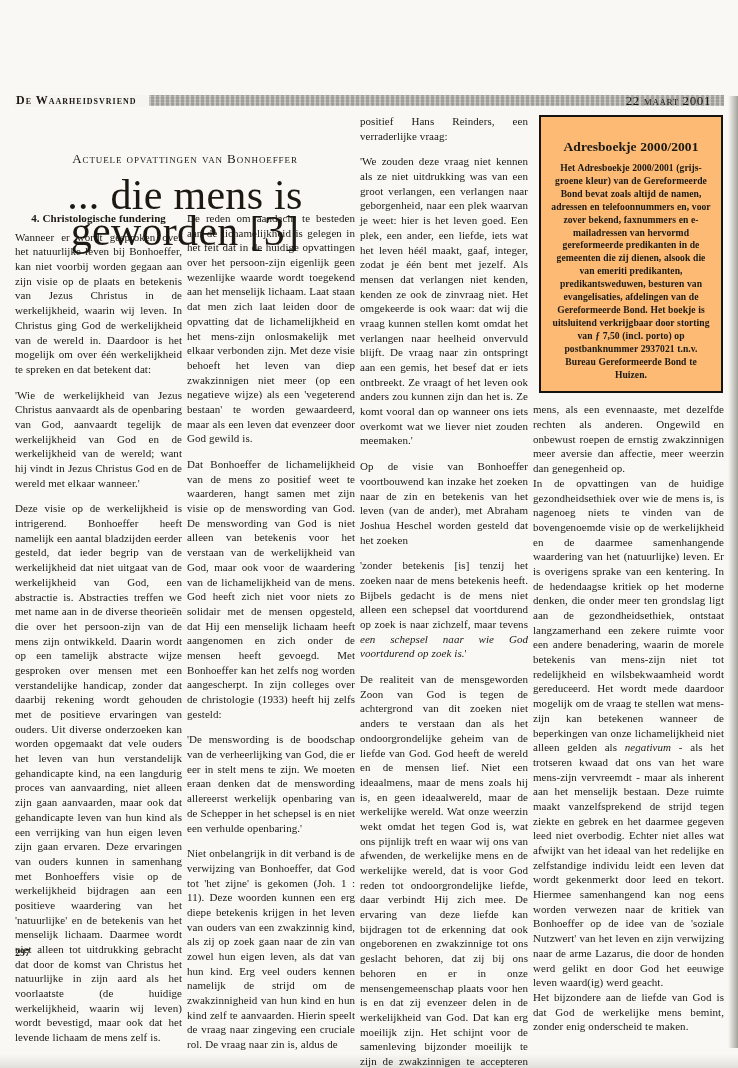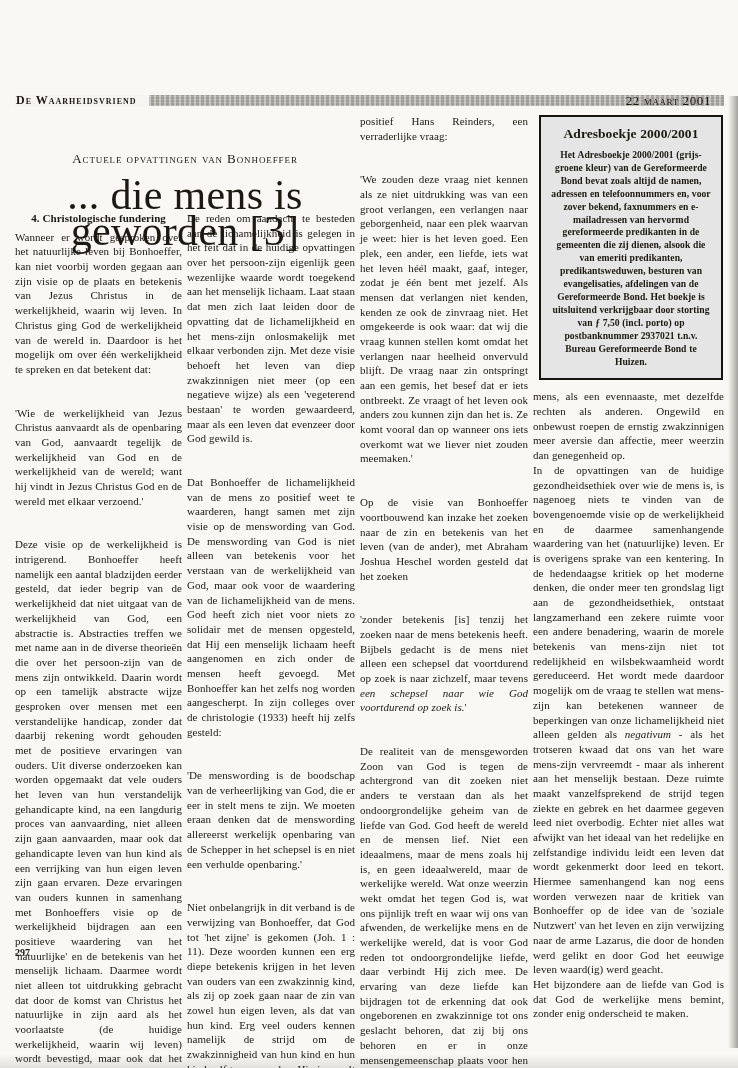--- a/index.html
+++ b/index.html
@@ -29,28 +29,28 @@
   .headline{font-size:42px;line-height:36px;margin-top:10px;letter-spacing:.3px;}
 
   
   .col{position:absolute;text-align:justify;font-size:11px;line-height:14.68px;
        letter-spacing:.05px;word-spacing:.2px;}
   #col1{left:15px;top:211px;width:167px;}
   #col2{left:187px;top:211px;width:168px;}
   #col3{left:360px;top:114px;width:168px;}
   #col4{left:533px;top:114px;width:191px;}
   .para{margin:0;}
-  .para.body,.para.quote{margin-top:29px;}
+  .para.body,.para.quote{margin-top:11px;}
   .para.flush{margin-top:0;}
   .para.heading{margin:4px;font-weight:bold;text-align:center;}
   .col .para:first-child{margin-top:0;}
 
   
-  .notice-box{border:2px solid #16140e;background:#e5e5e5;margin:1px 1px 9px 6px;
-     padding:7px 7px 10px;text-align:center;}
+  .notice-box{border:2px solid #16140e;background:#fdba74;margin:1px 1px 9px 6px;
+     padding:20px 7px 10px;text-align:center;}
   .notice-title{font-weight:bold;font-size:13.5px;line-height:16px;margin:2px 0 7px;}
   .notice-body{font-weight:bold;font-size:9.6px;line-height:12.9px;text-align:center;}
 
   .page-number{position:absolute;left:15px;top:947px;font-weight:bold;font-size:10px;}
 </style>
 </head>
 <body>
 
 <div class="page">
 
@@ -63,21 +63,21 @@
   </div>
 
   <div class="title-block">
     <div class="kicker">Actuele opvattingen van Bonhoeffer</div>
     <div class="headline">... die mens is geworden [3]</div>
   </div>
 
   <div class="col" id="col1">
       <p class="para heading">4. Christologische fundering</p>
       <p class="para flush">Wanneer er wordt gesproken over het natuurlijke leven bij Bonhoeffer, kan niet voorbij worden gegaan aan zijn visie op de plaats en betekenis van Jezus Christus in de werkelijkheid, waarin wij leven. In Christus ging God de werkelijkheid van de wereld in. Daardoor is het mogelijk om over één werkelijkheid te spreken en dat betekent dat:</p>
-      <p class="para quote">'Wie de werkelijkheid van Jezus Christus aanvaardt als de openbaring van God, aanvaardt tegelijk de werkelijkheid van God en de werkelijkheid van de wereld; want hij vindt in Jezus Christus God en de wereld met elkaar verzoend.'</p>
+      <p class="para quote">'Wie de werkelijkheid van Jezus Christus aanvaardt als de openbaring van God, aanvaardt tegelijk de werkelijkheid van God en de werkelijkheid van de wereld; want hij vindt in Jezus Christus God en de wereld met elkaar wanneer.'</p>
       <p class="para body">Deze visie op de werkelijkheid is intrigerend. Bonhoeffer heeft namelijk een aantal bladzijden eerder gesteld, dat ieder begrip van de werkelijkheid dat niet uitgaat van de werkelijkheid van God, een abstractie is. Abstracties treffen we met name aan in de diverse theorieën die over het persoon-zijn van de mens zijn ontwikkeld. Daarin wordt op een tamelijk abstracte wijze gesproken over mensen met een verstandelijke handicap, zonder dat daarbij rekening wordt gehouden met de positieve ervaringen van ouders. Uit diverse onderzoeken kan worden opgemaakt dat vele ouders het leven van hun verstandelijk gehandicapte kind, na een langdurig proces van aanvaarding, niet alleen zijn gaan aanvaarden, maar ook dat gehandicapte leven van hun kind als een verrijking van hun eigen leven zijn gaan ervaren. Deze ervaringen van ouders kunnen in samenhang met Bonhoeffers visie op de werkelijkheid bijdragen aan een positieve waardering van het 'natuurlijke' en de betekenis van het menselijk lichaam. Daarmee wordt niet alleen tot uitdrukking gebracht dat door de komst van Christus het natuurlijke in zijn aard als het voorlaatste (de huidige werkelijkheid, waarin wij leven) wordt bevestigd, maar ook dat het levende lichaam de mens zelf is.</p>
     </div>
   <div class="col" id="col2">
       <p class="para body">De reden om aandacht te besteden aan de lichamelijkheid is gelegen in het feit dat in de huidige opvattingen over het persoon-zijn eigenlijk geen wezenlijke waarde wordt toegekend aan het menselijk lichaam. Laat staan dat men zich laat leiden door de opvatting dat de lichamelijkheid en het mens-zijn onlosmakelijk met elkaar verbonden zijn. Met deze visie behoeft het leven van diep zwakzinnigen niet meer (op een negatieve wijze) als een 'vegeterend bestaan' te worden gewaardeerd, maar als een leven dat evenzeer door God gewild is.</p>
       <p class="para body">Dat Bonhoeffer de lichamelijkheid van de mens zo positief weet te waarderen, hangt samen met zijn visie op de menswording van God. De menswording van God is niet alleen van betekenis voor het verstaan van de werkelijkheid van God, maar ook voor de waardering van de lichamelijkheid van de mens. God heeft zich niet voor niets zo solidair met de mensen opgesteld, dat Hij een menselijk lichaam heeft aangenomen en zich onder de mensen heeft gevoegd. Met Bonhoeffer kan het zelfs nog worden aangescherpt. In zijn colleges over de christologie (1933) heeft hij zelfs gesteld:</p>
       <p class="para quote">'De menswording is de boodschap van de verheerlijking van God, die er eer in stelt mens te zijn. We moeten eraan denken dat de menswording allereerst werkelijk openbaring van de Schepper in het schepsel is en niet een verhulde openbaring.'</p>
       <p class="para body">Niet onbelangrijk in dit verband is de verwijzing van Bonhoeffer, dat God tot 'het zijne' is gekomen (Joh. 1 : 11). Deze woorden kunnen een erg diepe betekenis krijgen in het leven van ouders van een zwakzinnig kind, als zij op zoek gaan naar de zin van zowel hun eigen leven, als dat van hun kind. Erg veel ouders kennen namelijk de strijd om de zwakzinnigheid van hun kind en hun kind zelf te aanvaarden. Hierin speelt de vraag naar zingeving een cruciale rol. De vraag naar zin is, aldus de</p>
     </div>
   <div class="col" id="col3">
       <p class="para body">positief Hans Reinders, een verraderlijke vraag:</p>

